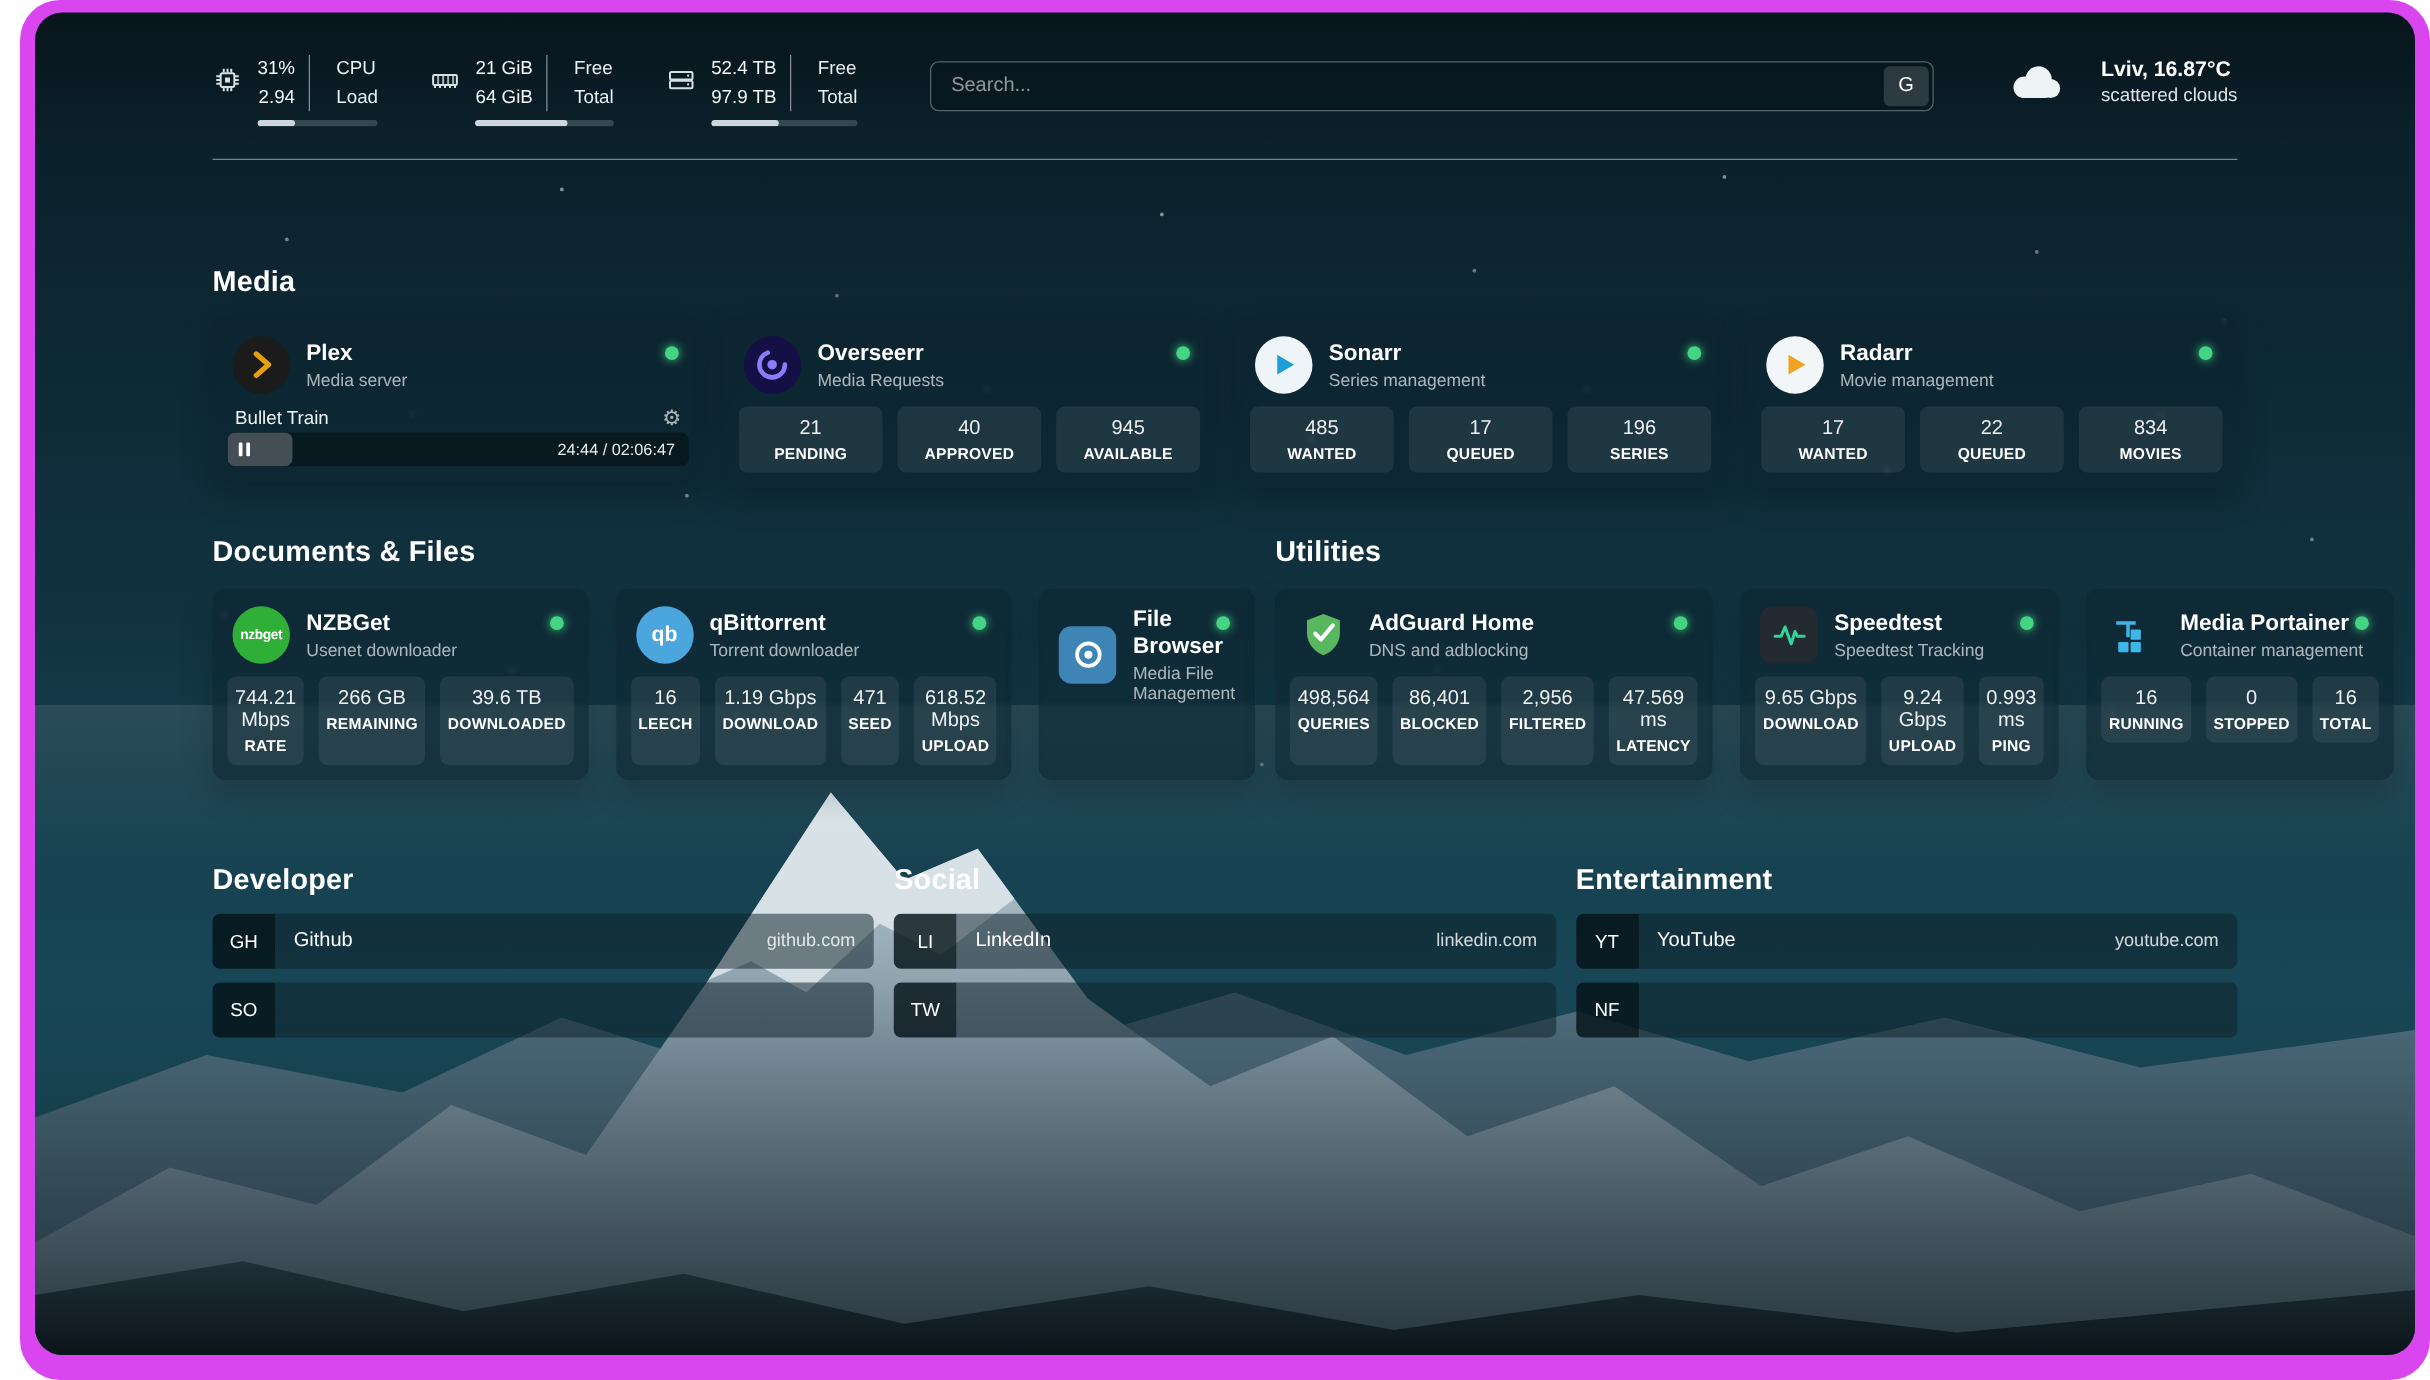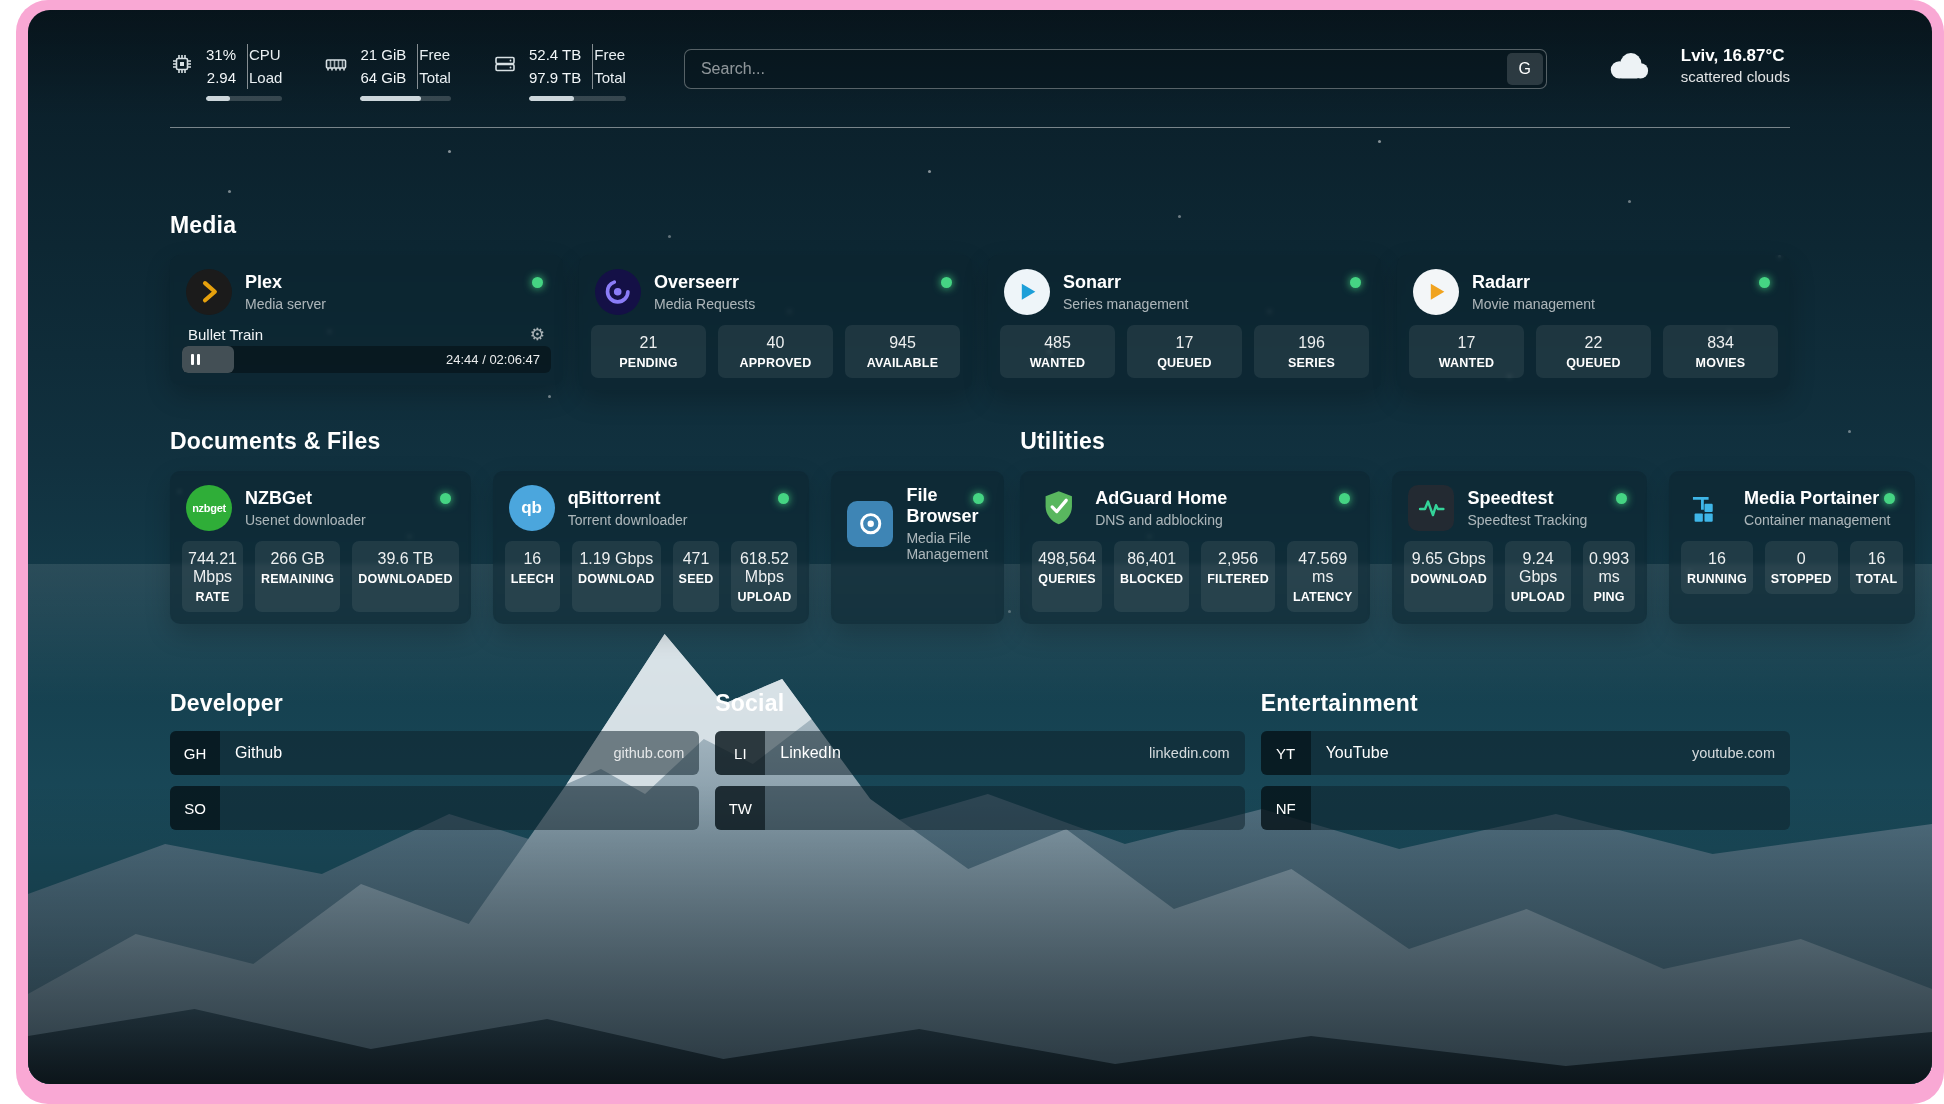--- a/index.html
+++ b/index.html
@@ -3,21 +3,21 @@
 <meta charset="utf-8">
 <style>
   * { margin:0; padding:0; box-sizing:border-box; }
   html, body { background:#ffffff; }
   body {
     width:1944px; height:1104px; position:relative;
     font-family:"Liberation Sans", sans-serif; color:#fff;
     -webkit-font-smoothing:antialiased;
   }
   .frame {
-    position:absolute; inset:0; background:#f9a8d4; border-radius:32px; overflow:hidden;margin-left:16px;
+    position:absolute; inset:0; background:#d946ef; border-radius:32px; overflow:hidden;margin-left:16px;
   }
   .screen {
     position:absolute; left:12px; right:12px; top:10px; bottom:20px;
     border-radius:22px; overflow:hidden;
     background:linear-gradient(180deg,#0a1c26 0%, #0d2733 22%, #11313f 42%, #15404f 62%, #1a4a5a 78%);
   }
   .mountains { position:absolute; left:0; right:0; bottom:0; width:100%; height:520px; display:block; }
   .vignette {
     position:absolute; inset:0; pointer-events:none;
     background:linear-gradient(180deg, rgba(0,0,0,.28) 0%, rgba(0,0,0,0) 10%, rgba(0,0,0,0) 72%, rgba(0,0,0,.40) 100%);
@@ -41,21 +41,21 @@
   .content { position:relative; z-index:3; width:1620px; margin:0 auto; padding-top:34px; }
 
   
   .topbar { display:flex; align-items:flex-start; }
   .resources { display:flex; gap:42px; }
   .res-group { display:flex; gap:12px; }
   .res-icon { width:24px; height:24px; margin-top:8px; flex:0 0 24px; opacity:.95; }
   .res-icon svg { width:100%; height:100%; }
   .res-grid { display:grid; grid-template-columns:auto auto; font-size:15px; line-height:1.5; }
   .res-grid .val { text-align:right; padding-right:11px; color:#f2f6f8; }
-  .res-grid .lab { border-left:1px solid rgba(255,255,255,.5); padding-left:1px; color:#e9eff2; }
+  .res-grid .lab { border-left:1px solid rgba(255,255,255,.5); padding-left:21px; color:#e9eff2; }
   .res-bar { height:5px; border-radius:3px; background:rgba(255,255,255,.18); margin-top:7px; overflow:hidden; }
   .res-bar i { display:block; height:100%; background:#ccd6db; border-radius:3px; }
 
   .search { flex:1; margin:5px 58px 0; position:relative; }
   .search input {
     width:100%; height:40px; background:rgba(7,22,30,.55);
     border:1px solid rgba(255,255,255,.32); border-radius:7px;
     color:#fff; font-size:16px; padding:0 54px 0 16px; outline:none;
     font-family:"Liberation Sans", sans-serif;
   }

